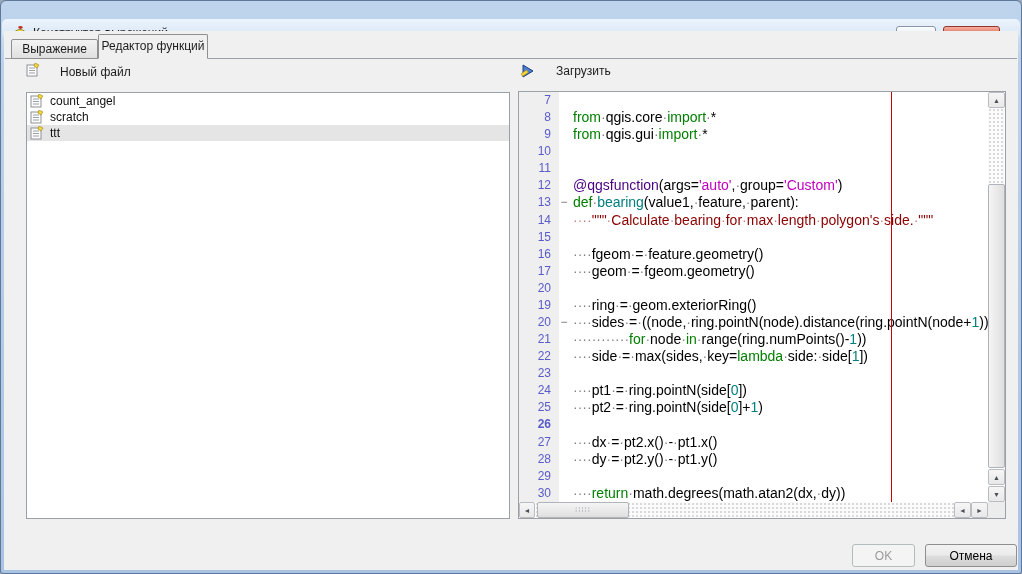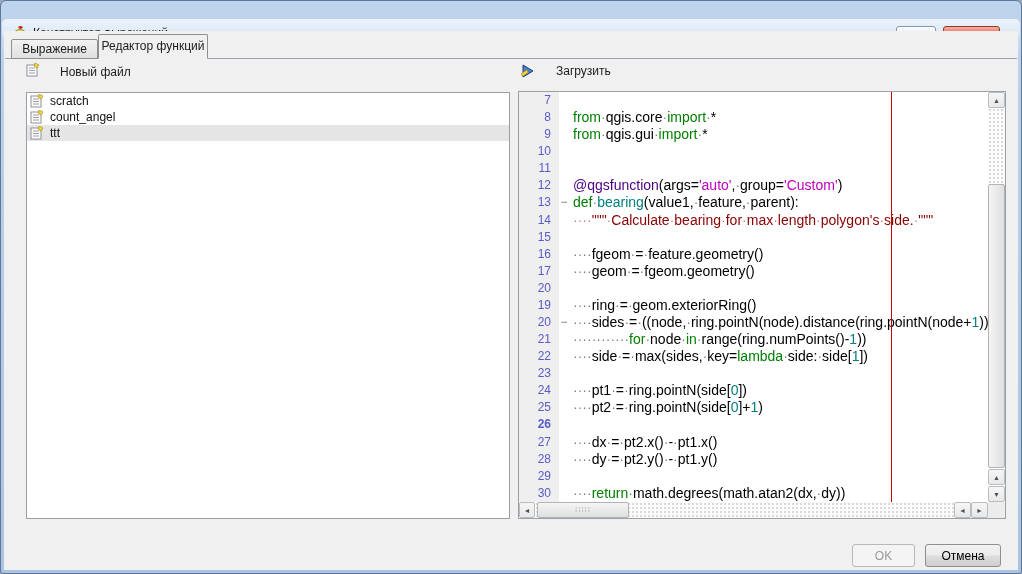--- a/index.html
+++ b/index.html
@@ -61,21 +61,21 @@
   .sb-thumb{position:absolute;background:linear-gradient(90deg,#f5f5f5,#dfdfdf);
     border:1px solid #b0b4b9;border-radius:2px;}
   #vscroll-thumb{background:linear-gradient(90deg,#f5f5f5,#dfdfdf);}
   #hscroll-thumb{background:linear-gradient(#f5f5f5,#dfdfdf);display:flex;align-items:center;justify-content:center;}
   .grip{color:#a9adb2;font-size:8px;letter-spacing:1px;line-height:4px;}
   #corner{position:absolute;left:469px;top:410px;width:17px;height:16px;background:#ececec;}
   
   .dlg-btn{position:absolute;top:543px;height:23px;border-radius:3px;font-size:12px;
     display:flex;align-items:center;justify-content:center;}
   #ok-btn{left:851px;width:63px;border:1px solid #b5babd;background:#f4f4f4;color:#9a9a9a;}
-  #cancel-btn{left:924px;width:76px;border:1px solid #8e8e8e;color:#000;
+  #cancel-btn{left:924px;width:92px;border:1px solid #8e8e8e;color:#000;
     background:linear-gradient(#f2f2f2,#ebebeb 48%,#dddddd 52%,#cfcfcf);}
 </style>
 </head>
 <body>
 
 <div id="window">
   <div id="titlebar">
     <svg id="win-icon" viewBox="0 0 18 18">
       <ellipse cx="9" cy="11" rx="7" ry="6.5" fill="#f5e13c" stroke="#7a7a12" stroke-width="0.8"></ellipse>
       <path d="M4 12 q4 -5 10 -3 q-2 5 -7 5 z" fill="#4c9a2a"></path>
@@ -109,31 +109,31 @@
 
   <div id="file-list">
       <div class="file-row">
   <svg width="14" height="14" viewBox="0 0 14 14">
     <rect x="1" y="2" width="10" height="11" fill="#fdfdfd" stroke="#8c9096"></rect>
     <line x1="3" y1="5" x2="9" y2="5" stroke="#9aa0a6"></line>
     <line x1="3" y1="7.5" x2="9" y2="7.5" stroke="#9aa0a6"></line>
     <line x1="3" y1="10" x2="9" y2="10" stroke="#9aa0a6"></line>
     <polygon points="9,0 13,2 11,5 8,3" fill="#f4d63a" stroke="#9b8414" stroke-width="0.6"></polygon>
   </svg>
+<span>count_angel</span>
+      </div>
+      <div class="file-row">
+  <svg width="14" height="14" viewBox="0 0 14 14">
+    <rect x="1" y="2" width="10" height="11" fill="#fdfdfd" stroke="#8c9096"></rect>
+    <line x1="3" y1="5" x2="9" y2="5" stroke="#9aa0a6"></line>
+    <line x1="3" y1="7.5" x2="9" y2="7.5" stroke="#9aa0a6"></line>
+    <line x1="3" y1="10" x2="9" y2="10" stroke="#9aa0a6"></line>
+    <polygon points="9,0 13,2 11,5 8,3" fill="#f4d63a" stroke="#9b8414" stroke-width="0.6"></polygon>
+  </svg>
 <span>scratch</span>
-      </div>
-      <div class="file-row">
-  <svg width="14" height="14" viewBox="0 0 14 14">
-    <rect x="1" y="2" width="10" height="11" fill="#fdfdfd" stroke="#8c9096"></rect>
-    <line x1="3" y1="5" x2="9" y2="5" stroke="#9aa0a6"></line>
-    <line x1="3" y1="7.5" x2="9" y2="7.5" stroke="#9aa0a6"></line>
-    <line x1="3" y1="10" x2="9" y2="10" stroke="#9aa0a6"></line>
-    <polygon points="9,0 13,2 11,5 8,3" fill="#f4d63a" stroke="#9b8414" stroke-width="0.6"></polygon>
-  </svg>
-<span>count_angel</span>
       </div>
       <div class="file-row selected">
   <svg width="14" height="14" viewBox="0 0 14 14">
     <rect x="1" y="2" width="10" height="11" fill="#fdfdfd" stroke="#8c9096"></rect>
     <line x1="3" y1="5" x2="9" y2="5" stroke="#9aa0a6"></line>
     <line x1="3" y1="7.5" x2="9" y2="7.5" stroke="#9aa0a6"></line>
     <line x1="3" y1="10" x2="9" y2="10" stroke="#9aa0a6"></line>
     <polygon points="9,0 13,2 11,5 8,3" fill="#f4d63a" stroke="#9b8414" stroke-width="0.6"></polygon>
   </svg>
 <span>ttt</span>

